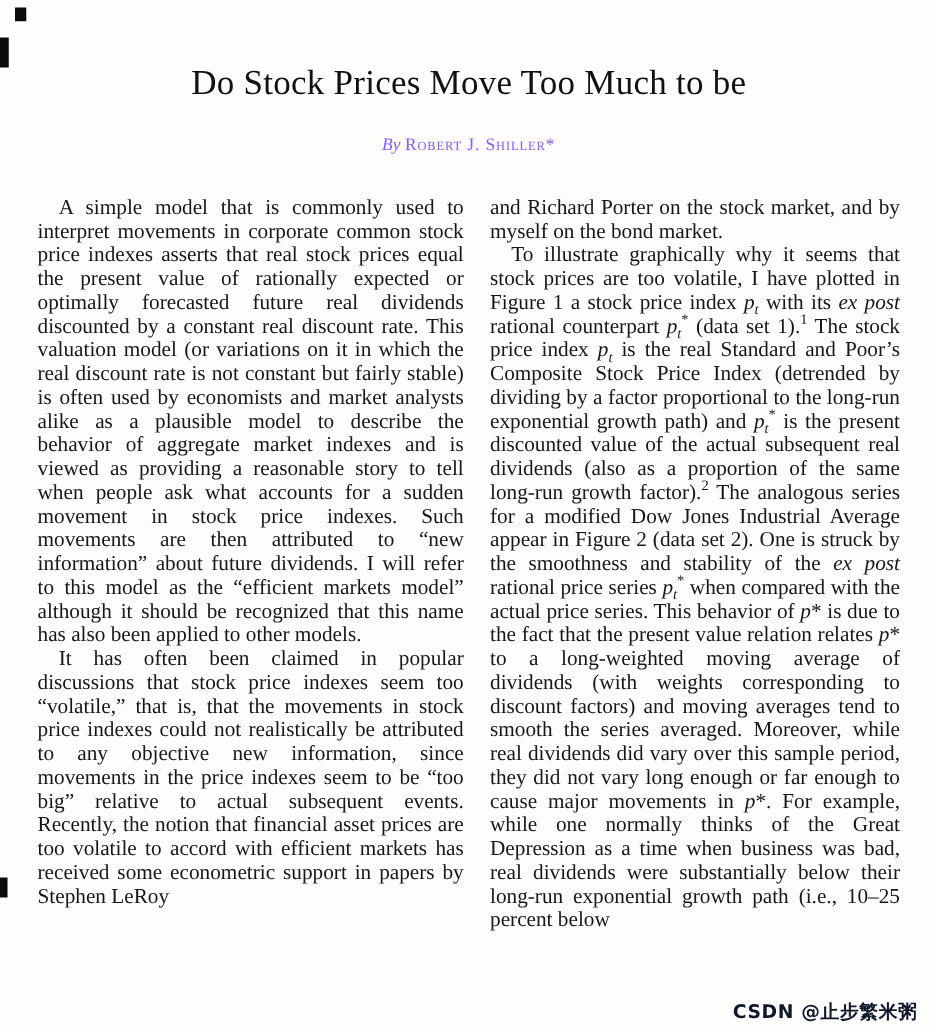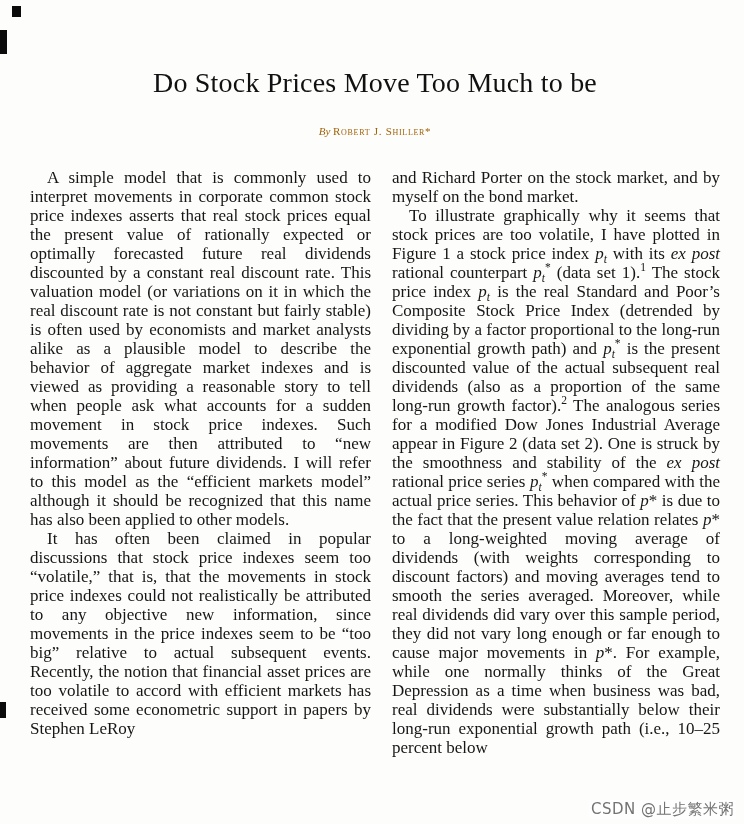--- a/index.html
+++ b/index.html
@@ -1,36 +1,36 @@
 <!DOCTYPE html>
 <html lang="en"><head>
 <meta charset="utf-8">
 <style>
   * { margin:0; padding:0; box-sizing:border-box; }
   html,body { width:744px; height:824px; }
   body { background:#ffffff; font-family:"Liberation Serif", serif; color:#161616; overflow:hidden; }
-  .page { position:relative; width:744px; height:824px; background:#fdfdfc; padding:64px 24px 0 30px; overflow:hidden; }
+  .page { position:relative; width:744px; height:824px; background:#fdfdfc; padding:48px 24px 0 30px; overflow:hidden; }
   .artifact { position:absolute; background:#0b0b0b; }
   .a1 { left:12px; top:6px; width:9px; height:11px; }
   .a2 { left:0; top:30px; width:7px; height:24px; }
   .a3 { left:0; top:702px; width:6px; height:16px; }
   .title { font-size:28px; line-height:37px; text-align:center; font-weight:400; letter-spacing:0.2px; color:#111; }
   .title-line { display:block; }
-  .byline { text-align:center; margin-top:24px; font-size:11px; color:#a16207; }
+  .byline { text-align:center; margin-top:24px; font-size:14px; color:#8b5cf6; }
   .by { font-style:italic; }
   .author { font-variant:small-caps; letter-spacing:0.7px; }
   .columns { display:flex; gap:21px; margin-top:31px; }
   .col { font-size:17px; line-height:19px; text-align:justify; }
   .col.left { width:341px; }
   .col.right { width:328px; }
   p.para { margin:0; }
   p.indent { text-indent:17px; }
   .it { font-style:italic; }
   sub, sup { font-size:0.68em; line-height:0; }
-  .watermark { position:absolute; right:8px; bottom:5px; font-family:"DejaVu Sans", sans-serif; font-size:15px; color:#737373; letter-spacing:0.5px; background:rgba(255,255,255,0.55); padding:0 2px; }
+  .watermark { position:absolute; right:8px; bottom:5px; font-family:"DejaVu Sans", sans-serif; font-size:15px; color:#0f172a; letter-spacing:0.5px; background:rgba(255,255,255,0.55); padding:0 2px;font-weight:bold; }
 </style>
 </head>
 <body>
 
 <div class="page">
 
   <div class="artifact a1"></div>
   <div class="artifact a2"></div>
   <div class="artifact a3"></div>
 

